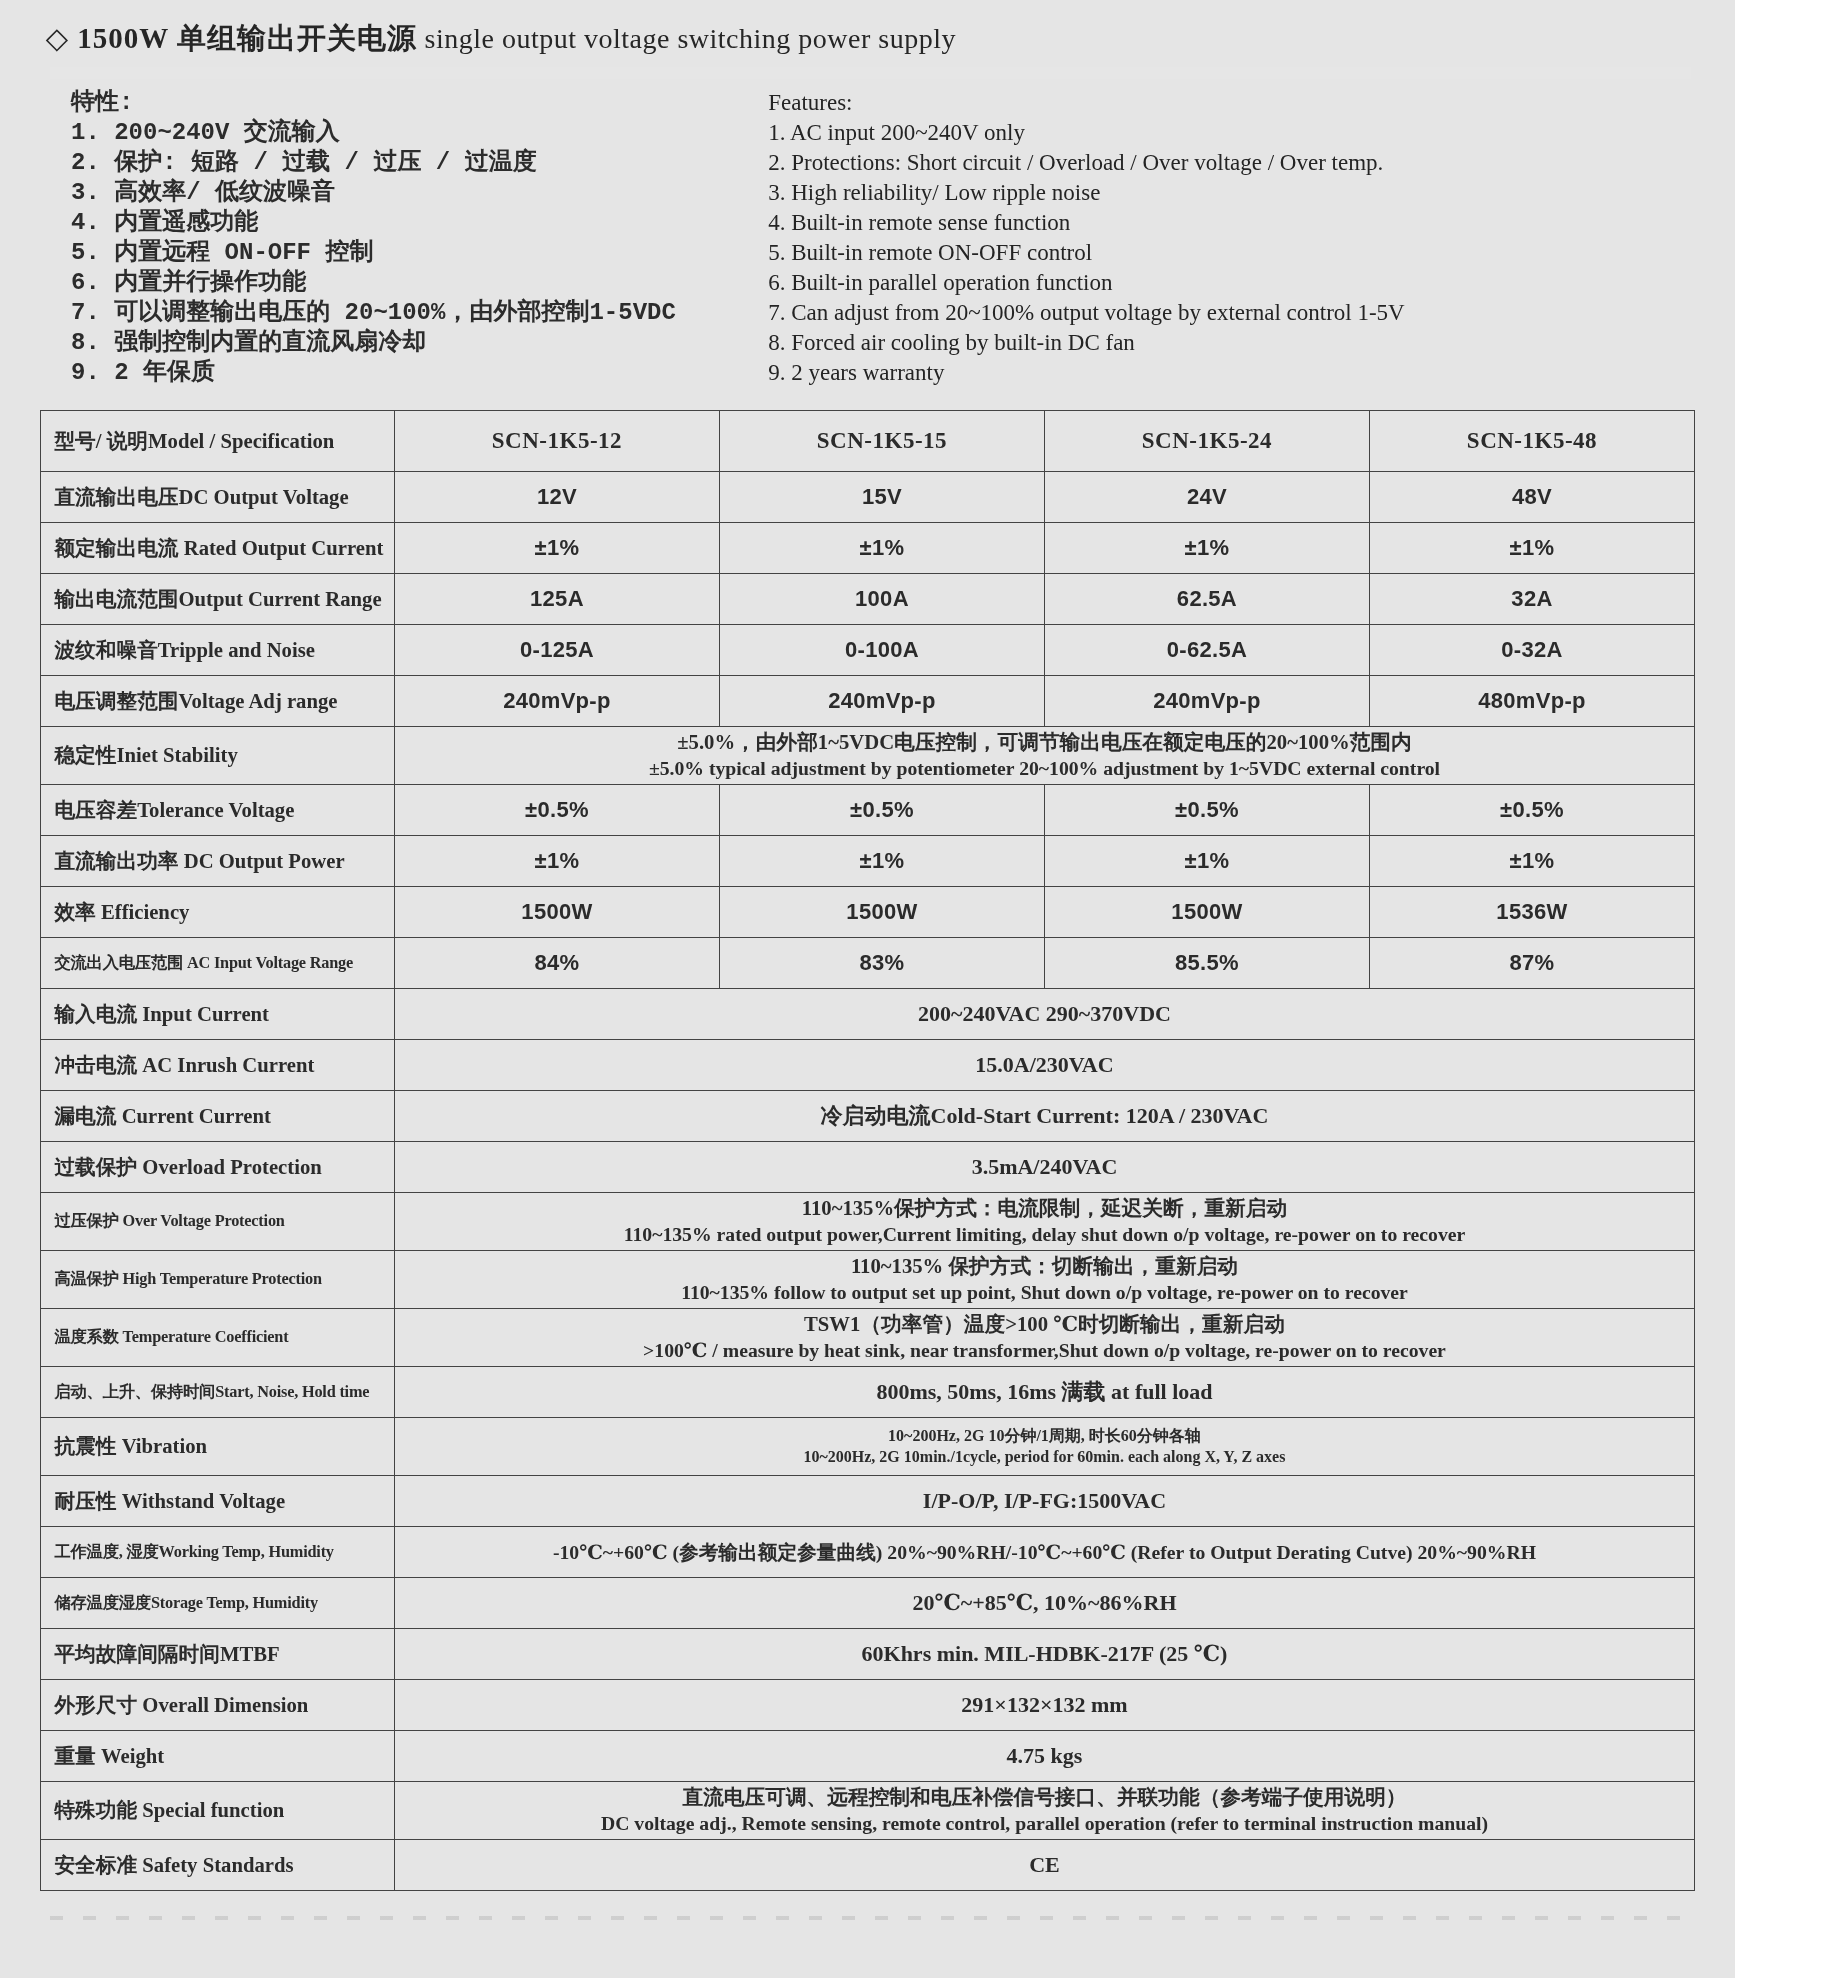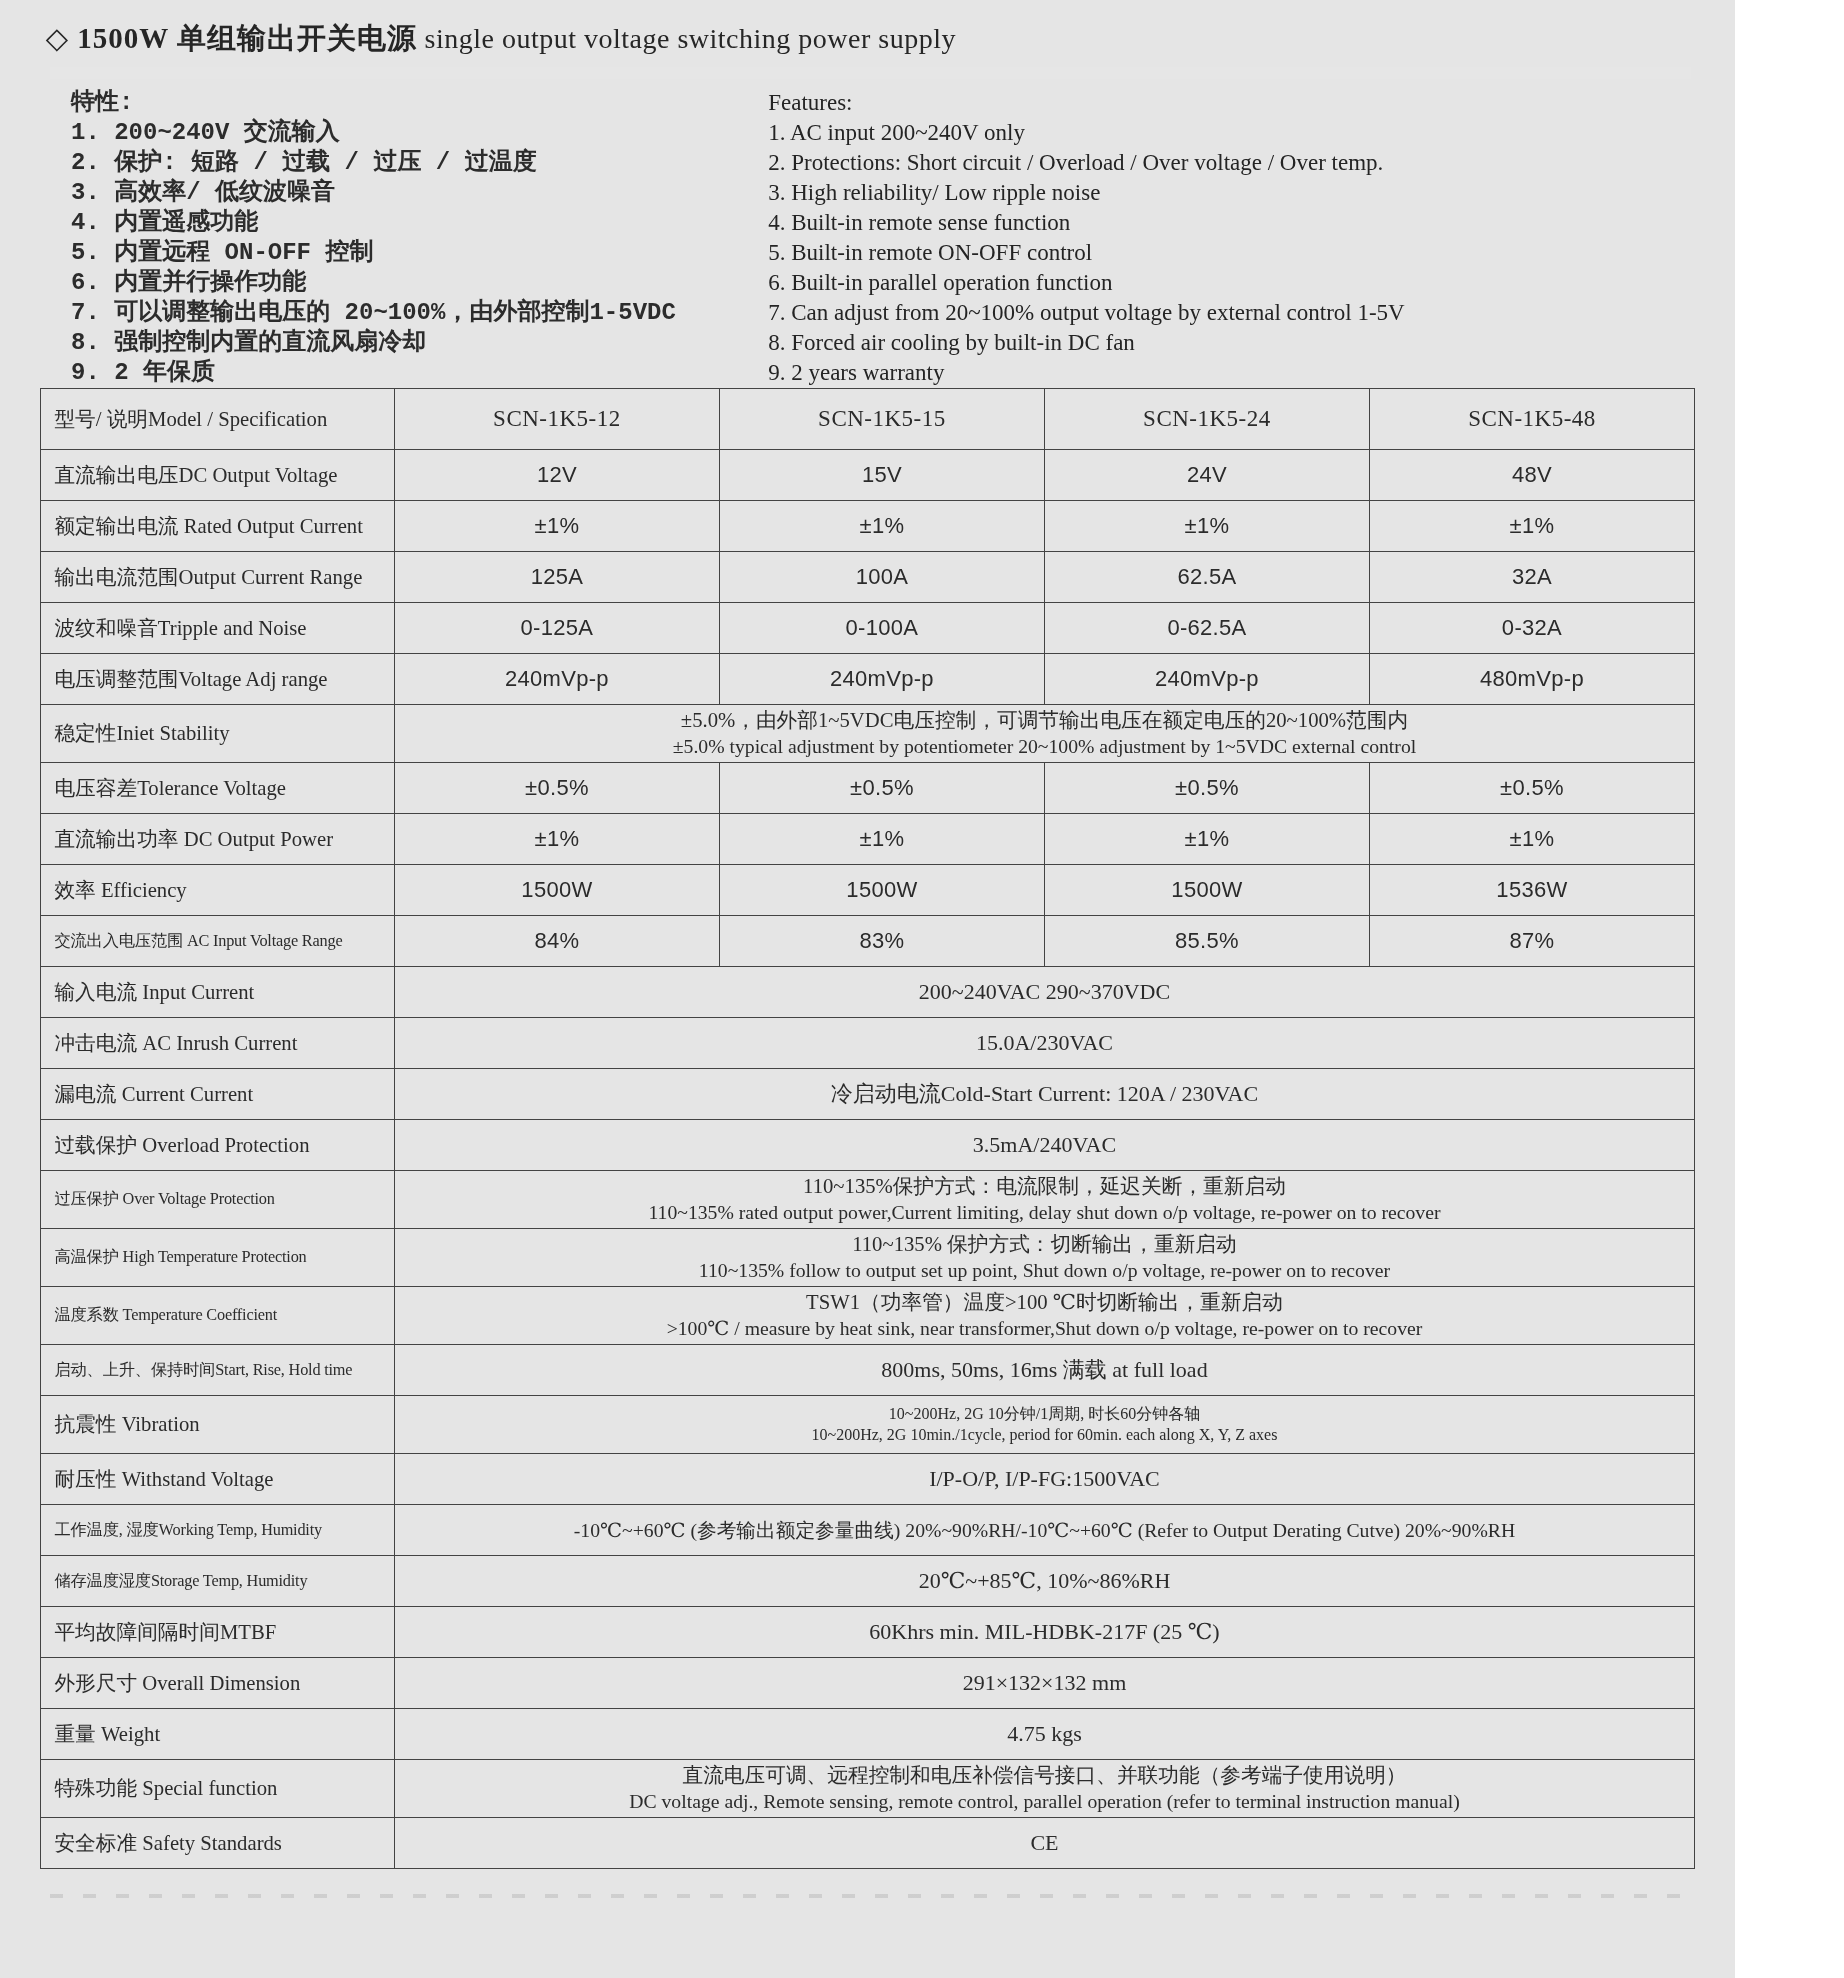--- a/index.html
+++ b/index.html
@@ -17,22 +17,22 @@
   
   .features{display:flex;margin-top:8.6px;}
   .features-cn{width:44%;box-sizing:border-box;padding-left:31px;
     font-family:Liberation Mono, monospace;font-weight:bold;
     font-size:24px;line-height:30px;color:#2c2c2c;}
   .features-en{flex:1;box-sizing:border-box;padding-left:0px;
     font-family:"Liberation Serif","DejaVu Serif",serif;font-weight:normal;
     font-size:23px;line-height:30px;color:#242424;}
   .feat-line{white-space:nowrap;}
   
-  table.spec{width:100%;border-collapse:collapse;margin-top:0;
-    border:1.9px solid #3c3c3c;table-layout:fixed;}
+  table.spec{width:100%;border-collapse:collapse;margin-top:22px;
+    border:1.9px solid #3c3c3c;table-layout:fixed;font-weight:bold;}
   table.spec td{border:1.9px solid #434343;vertical-align:middle;box-sizing:border-box;
     color:#2b2b2b;overflow:hidden;}
   col.c-label{width:21.4%;}
   col.c-val{width:19.65%;}
   tr.row-header td{height:61px;}
   tr.row-single td{height:51px;}
   tr.row-double td{height:58px;}
   .cell-label{
     font-family:"Liberation Serif","DejaVu Serif",serif;
     font-size:20.7px;padding:0 5.8px 0 13.4px;text-align:left;white-space:nowrap;
@@ -226,21 +226,21 @@
           </td>
         </tr>
         <tr class="row-double">
           <td class="cell-label compact">温度系数 Temperature Coefficient</td>
           <td class="cell-merged" colspan="4">
             <div class="mline mline0">TSW1（功率管）温度&gt;100 ℃时切断输出，重新启动</div>
             <div class="mline mline1">&gt;100℃ / measure by heat sink, near transformer,Shut down o/p voltage, re-power on to recover</div>
           </td>
         </tr>
         <tr class="row-single">
-          <td class="cell-label compact">启动、上升、保持时间Start, Rise, Hold time</td>
+          <td class="cell-label compact">启动、上升、保持时间Start, Noise, Hold time</td>
           <td class="cell-merged" colspan="4">
             <div class="mline mline0">800ms, 50ms, 16ms 满载 at full load</div>
           </td>
         </tr>
         <tr class="row-double">
           <td class="cell-label">抗震性 Vibration</td>
           <td class="cell-merged small" colspan="4">
             <div class="mline mline0">10~200Hz, 2G 10分钟/1周期, 时长60分钟各轴</div>
             <div class="mline mline1">10~200Hz, 2G 10min./1cycle, period for 60min. each along X, Y, Z axes</div>
           </td>

